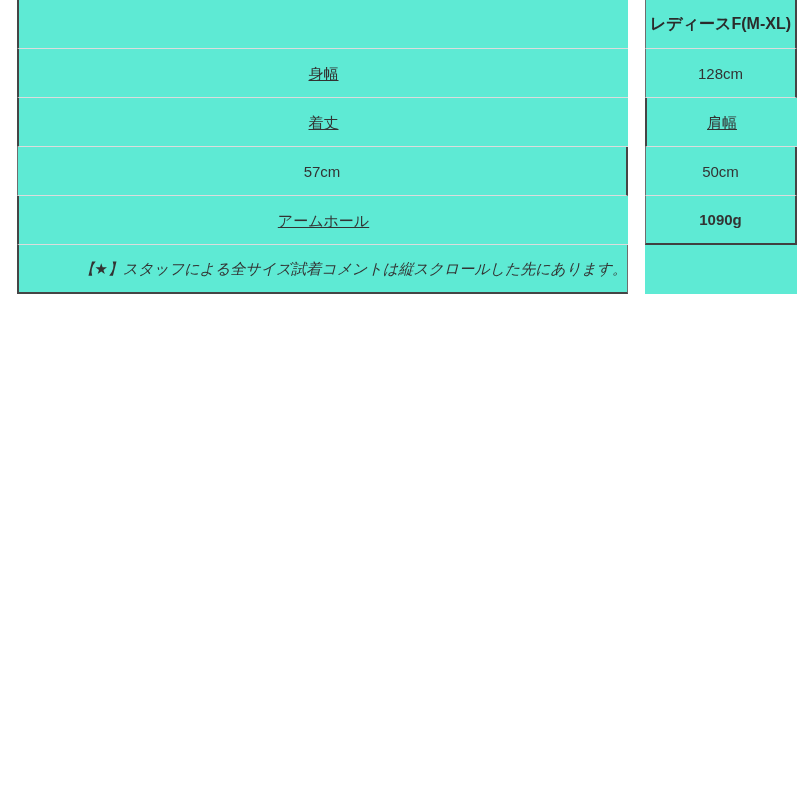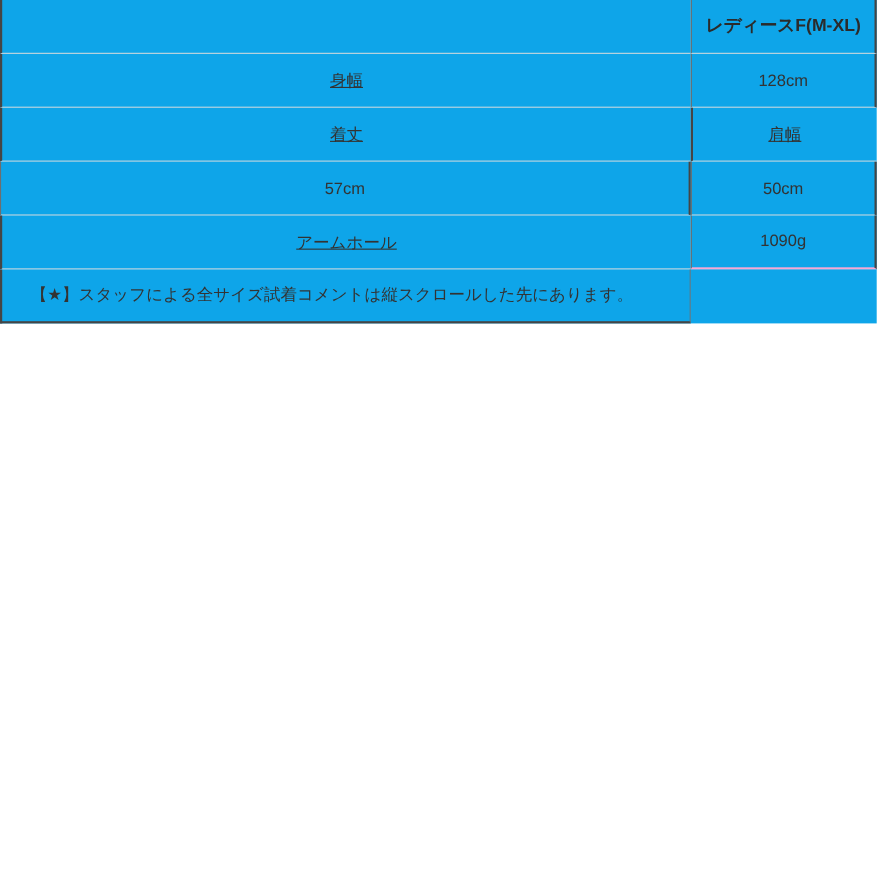--- a/index.html
+++ b/index.html
@@ -22,25 +22,26 @@
     width: 797px;
     display: grid;
     grid-template-columns: 628px 169px;
     grid-template-rows: repeat(8, 49px) 48px;
   }
   .cell {
     box-sizing: border-box;
     display: flex;
     align-items: center;
     justify-content: center;
-    background: #0ea5e9;
+    background: #5eead4;
     color: #333333;
     font-size: 15px;
     line-height: 1;
     white-space: nowrap;
+    margin-left: 17px;
   }
   .corner {
     border-left: 2px solid #454545;
     border-bottom: 1px solid #dcdcdc;
   }
   .head {
     border-left: 1px solid #6e6e6e;
     border-right: 2px solid #454545;
     border-bottom: 1px solid #dcdcdc;
     font-weight: bold;
@@ -51,28 +52,30 @@
     border-left: 2px solid #454545;
     border-bottom: 1px solid #dcdcdc;
     text-decoration: underline;
   }
   .value {
     border-left: 1px solid #6e6e6e;
     border-right: 2px solid #454545;
     border-bottom: 1px solid #dcdcdc;
   }
   .value.last {
-    border-bottom: 2px solid #f9a8d4;
+    border-bottom: 2px solid #404040;
+    font-weight: bold;
   }
   .foot {
     border-left: 2px solid #454545;
     border-right: 1px solid #6e6e6e;
     border-bottom: 2px solid #454545;
-    justify-content: flex-start;
+    justify-content: flex-end;
     padding-left: 26px;
+    font-style: italic;
   }
   .foot-empty {
     border: none;
   }
 </style>
 </head>
 <body>
 
 <div class="page">
   <div class="size-table">

